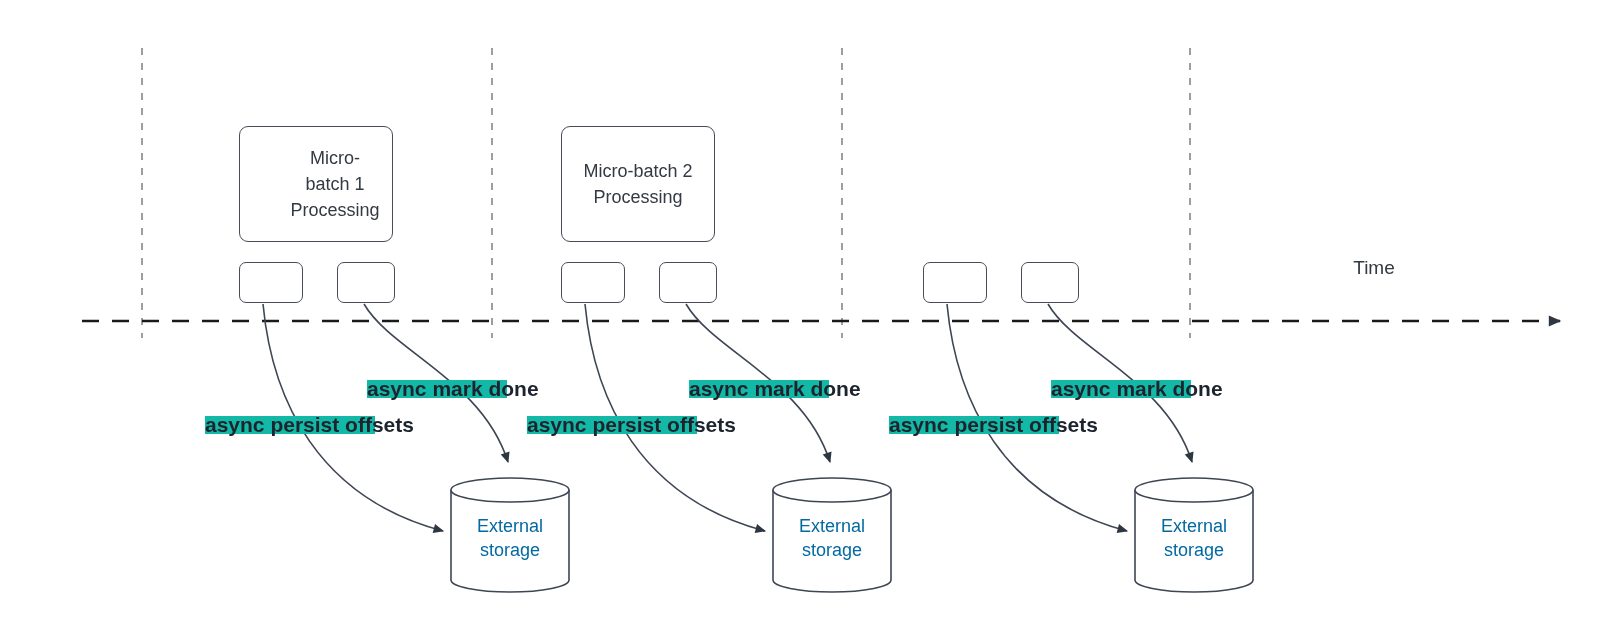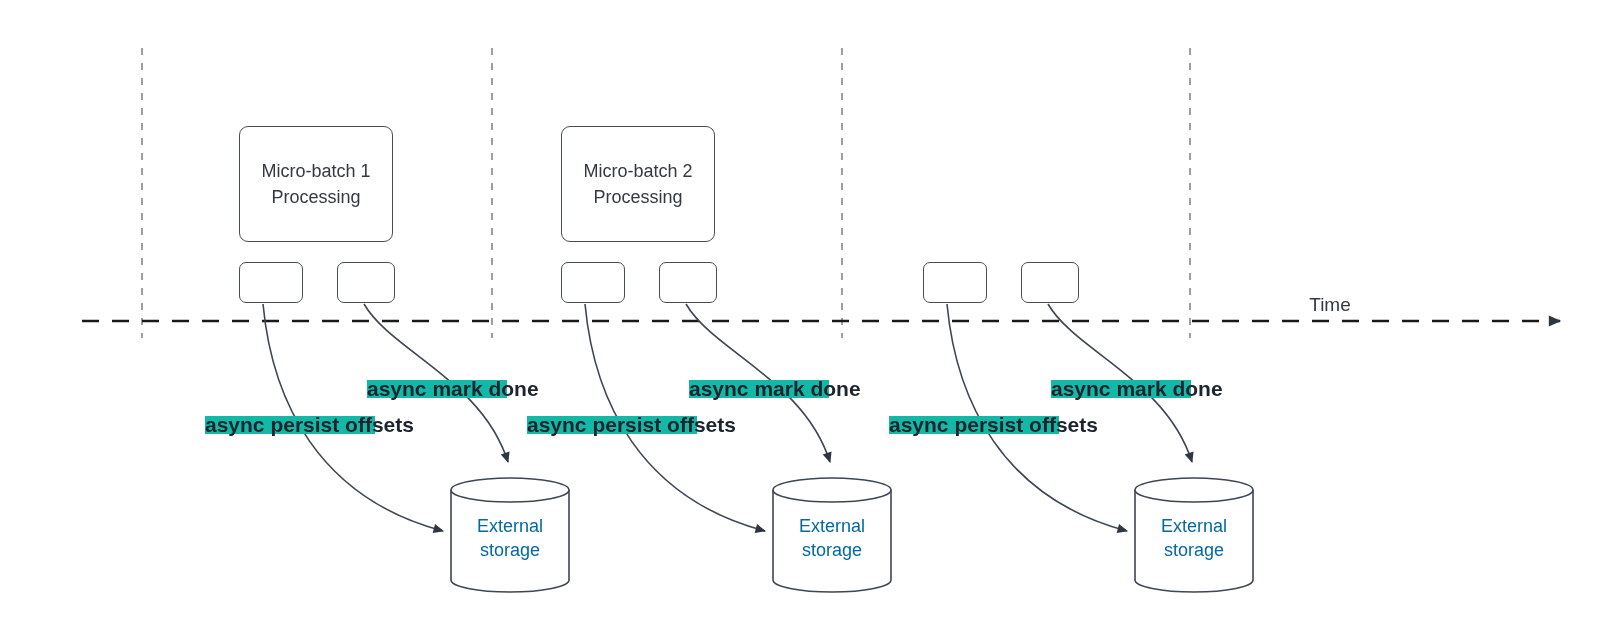--- a/index.html
+++ b/index.html
@@ -90,21 +90,21 @@
     </g>
 
     <g transform="translate(684,0)">
       <path d="M451 490 V580 A59 12 0 0 0 569 580 V490" fill="#ffffff" stroke="#3e4654" stroke-width="1.6"></path>
       <ellipse cx="510" cy="490" rx="59" ry="12" fill="#ffffff" stroke="#3e4654" stroke-width="1.6"></ellipse>
       <path d="M263 304 C272 400 318 498 443 531" fill="none" stroke="#3e4654" stroke-width="1.6" marker-end="url(#curveArrow)"></path>
       <path d="M364 304 C392 352 482 380 508 462" fill="none" stroke="#3e4654" stroke-width="1.6" marker-end="url(#curveArrow)"></path>
     </g>
   </svg>
 
-  <div class="abs proc-box" style="left:239px; top:126px;">
+  <div class="abs proc-box" style="left:239px; top:126px;padding-left:48px;">
     <span>Micro-batch 1 Processing</span>
   </div>
   <div class="abs mini-box" style="left:239px; top:262px; width:64px;"></div>
   <div class="abs mini-box" style="left:337px; top:262px; width:58px;"></div>
   <div class="abs arrow-label" style="left:205px; top:416px; width:170px;">async persist offsets</div>
   <div class="abs arrow-label" style="left:367px; top:380px; width:140px;">async mark done</div>
   <div class="abs storage-label" style="left:451px; top:514px;">External storage</div>
 
   <div class="abs proc-box" style="left:561px; top:126px;">
     <span>Micro-batch 2 Processing</span>
@@ -114,15 +114,15 @@
   <div class="abs arrow-label" style="left:527px; top:416px; width:170px;">async persist offsets</div>
   <div class="abs arrow-label" style="left:689px; top:380px; width:140px;">async mark done</div>
   <div class="abs storage-label" style="left:773px; top:514px;">External storage</div>
 
   <div class="abs mini-box" style="left:923px; top:262px; width:64px;"></div>
   <div class="abs mini-box" style="left:1021px; top:262px; width:58px;"></div>
   <div class="abs arrow-label" style="left:889px; top:416px; width:170px;">async persist offsets</div>
   <div class="abs arrow-label" style="left:1051px; top:380px; width:140px;">async mark done</div>
   <div class="abs storage-label" style="left:1135px; top:514px;">External storage</div>
 
-  <div class="abs time-label" style="left:1284px; top:257px;margin-top:37px;">Time</div>
+  <div class="abs time-label" style="left:1328px; top:257px;">Time</div>
 
 </div>
 
 </body></html>

